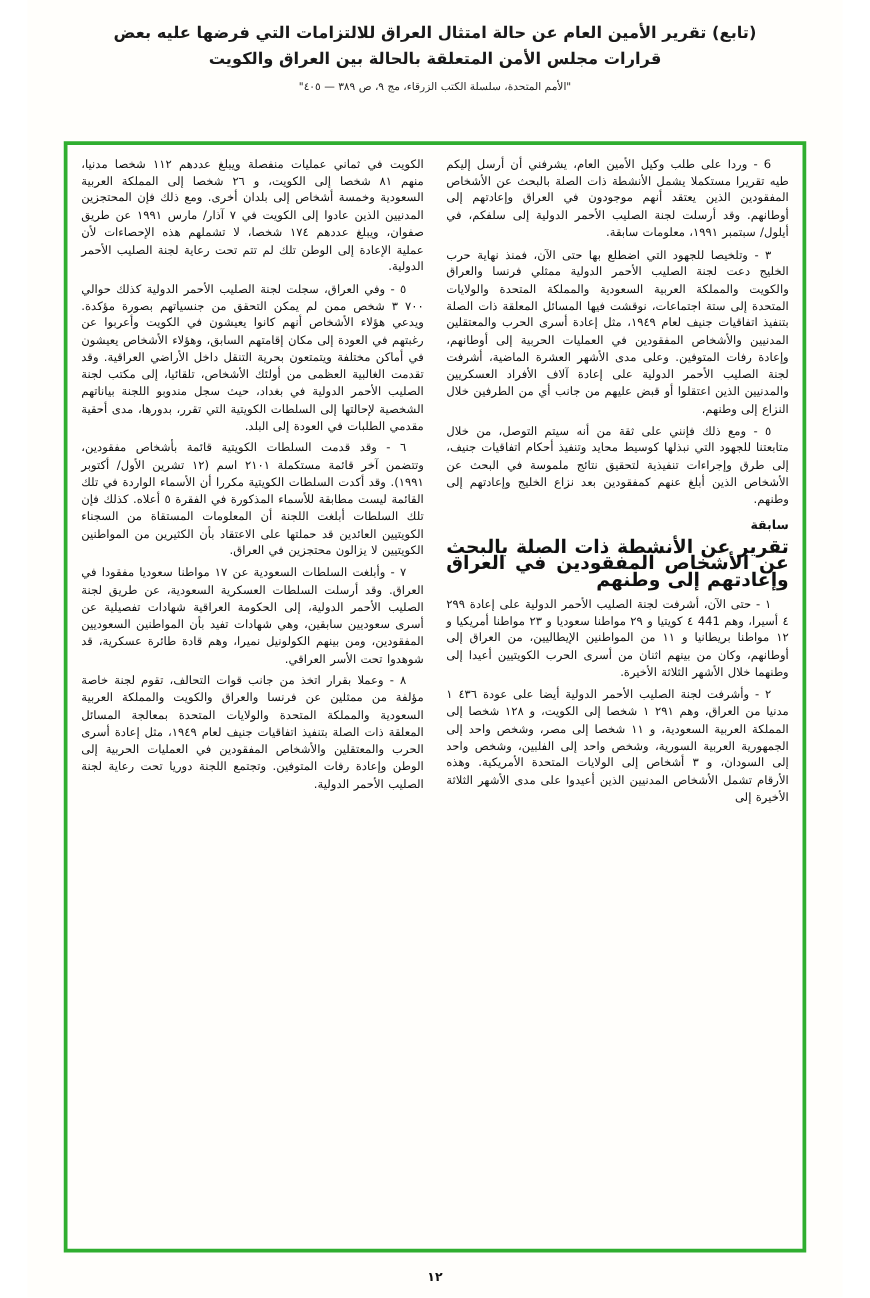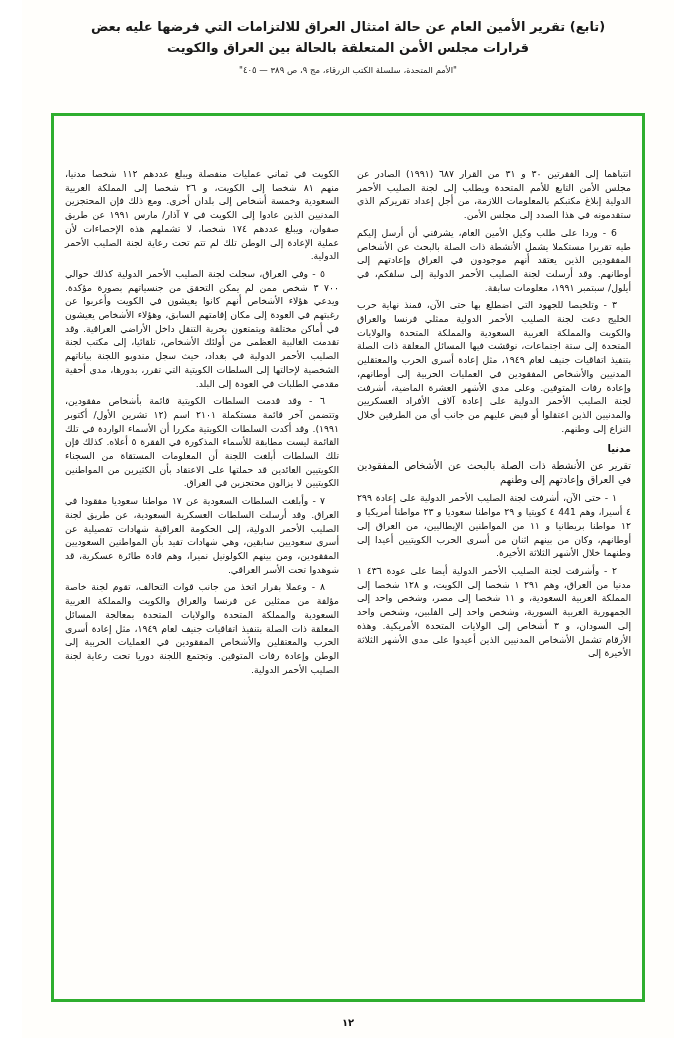--- a/index.html
+++ b/index.html
@@ -49,43 +49,42 @@
   }
   .columns {
     display: flex;
     gap: 18px;
     height: 100%;
     align-items: flex-start;
   }
   .col {
     flex: 1 1 0;
     min-width: 0;
-    margin-top: 42px;
   }
   .para {
     margin: 0 0 4px 0;
     font-size: 9.3px;
     line-height: 13.7px;
     text-align: justify;
     color: #111;
     word-spacing: 0.5px;
   }
   .para.numbered { text-indent: 14px; }
   .para.flush { text-indent: 0; }
   .para.heading {
     font-weight: 700;
     text-align: right;
     font-size: 10px;
     margin: 7px 0 3px 0;
     text-indent: 0;
   }
   .para.subheading {
-    font-weight: 400;
+    font-weight: 700;
     text-align: justify;
-    font-size: 10px;
+    font-size: 15px;
     margin: 0 0 5px 0;
     text-indent: 0;
   }
   .page-number {
     position: absolute;
     bottom: 10px;
     left: 0;
     right: 0;
     text-align: center;
     font-size: 10px;
@@ -100,24 +99,24 @@
 
   <div class="header">
     <div class="title-line">(تابع) تقرير الأمين العام عن حالة امتثال العراق للالتزامات التي فرضها عليه بعض</div>
     <div class="title-line">قرارات مجلس الأمن المتعلقة بالحالة بين العراق والكويت</div>
     <div class="source-line">"الأمم المتحدة، سلسلة الكتب الزرقاء، مج ٩، ص ٣٨٩ — ٤٠٥"</div>
   </div>
 
   <div class="content-box" style="border-color: rgb(47, 174, 47);">
     <div class="columns">
       <div class="col">
-          <p class="para flush">انتباهما إلى الفقرتين ٣٠ و ٣١ من القرار ٦٨٧ (١٩٩١) الصادر عن مجلس الأمن التابع للأمم المتحدة ويطلب إلى لجنة الصليب الأحمر الدولية إبلاغ مكتبكم بالمعلومات اللازمة، من أجل إعداد تقريركم الذي ستقدمونه في هذا الصدد إلى مجلس الأمن.</p>
           <p class="para numbered">6 - وردا على طلب وكيل الأمين العام، يشرفني أن أرسل إليكم طيه تقريرا مستكملا يشمل الأنشطة ذات الصلة بالبحث عن الأشخاص المفقودين الذين يعتقد أنهم موجودون في العراق وإعادتهم إلى أوطانهم. وقد أرسلت لجنة الصليب الأحمر الدولية إلى سلفكم، في أيلول/ سبتمبر ١٩٩١، معلومات سابقة.</p>
           <p class="para numbered">٣ - وتلخيصا للجهود التي اضطلع بها حتى الآن، فمنذ نهاية حرب الخليج دعت لجنة الصليب الأحمر الدولية ممثلي فرنسا والعراق والكويت والمملكة العربية السعودية والمملكة المتحدة والولايات المتحدة إلى ستة اجتماعات، نوقشت فيها المسائل المعلقة ذات الصلة بتنفيذ اتفاقيات جنيف لعام ١٩٤٩، مثل إعادة أسرى الحرب والمعتقلين المدنيين والأشخاص المفقودين في العمليات الحربية إلى أوطانهم، وإعادة رفات المتوفين. وعلى مدى الأشهر العشرة الماضية، أشرفت لجنة الصليب الأحمر الدولية على إعادة آلاف الأفراد العسكريين والمدنيين الذين اعتقلوا أو قبض عليهم من جانب أي من الطرفين خلال النزاع إلى وطنهم.</p>
-          <p class="para heading">مدنيا</p>
+          <p class="para numbered">٥ - ومع ذلك فإنني على ثقة من أنه سيتم التوصل، من خلال متابعتنا للجهود التي نبذلها كوسيط محايد وتنفيذ أحكام اتفاقيات جنيف، إلى طرق وإجراءات تنفيذية لتحقيق نتائج ملموسة في البحث عن الأشخاص الذين أبلغ عنهم كمفقودين بعد نزاع الخليج وإعادتهم إلى وطنهم.</p>
+          <p class="para heading">سابقة</p>
           <p class="para subheading">تقرير عن الأنشطة ذات الصلة بالبحث عن الأشخاص المفقودين في العراق وإعادتهم إلى وطنهم</p>
           <p class="para numbered">١ - حتى الآن، أشرفت لجنة الصليب الأحمر الدولية على إعادة ٢٩٩ ٤ أسيرا، وهم 441 ٤ كويتيا و ٢٩ مواطنا سعوديا و ٢٣ مواطنا أمريكيا و ١٢ مواطنا بريطانيا و ١١ من المواطنين الإيطاليين، من العراق إلى أوطانهم، وكان من بينهم اثنان من أسرى الحرب الكويتيين أعيدا إلى وطنهما خلال الأشهر الثلاثة الأخيرة.</p>
           <p class="para numbered">٢ - وأشرفت لجنة الصليب الأحمر الدولية أيضا على عودة ٤٣٦ ١ مدنيا من العراق، وهم ٢٩١ ١ شخصا إلى الكويت، و ١٢٨ شخصا إلى المملكة العربية السعودية، و ١١ شخصا إلى مصر، وشخص واحد إلى الجمهورية العربية السورية، وشخص واحد إلى الفلبين، وشخص واحد إلى السودان، و ٣ أشخاص إلى الولايات المتحدة الأمريكية. وهذه الأرقام تشمل الأشخاص المدنيين الذين أعيدوا على مدى الأشهر الثلاثة الأخيرة إلى</p>
         </div>
       <div class="col">
           <p class="para flush">الكويت في ثماني عمليات منفصلة ويبلغ عددهم ١١٢ شخصا مدنيا، منهم ٨١ شخصا إلى الكويت، و ٢٦ شخصا إلى المملكة العربية السعودية وخمسة أشخاص إلى بلدان أخرى. ومع ذلك فإن المحتجزين المدنيين الذين عادوا إلى الكويت في ٧ آذار/ مارس ١٩٩١ عن طريق صفوان، ويبلغ عددهم ١٧٤ شخصا، لا تشملهم هذه الإحصاءات لأن عملية الإعادة إلى الوطن تلك لم تتم تحت رعاية لجنة الصليب الأحمر الدولية.</p>
           <p class="para numbered">٥ - وفي العراق، سجلت لجنة الصليب الأحمر الدولية كذلك حوالي ٧٠٠ ٣ شخص ممن لم يمكن التحقق من جنسياتهم بصورة مؤكدة. ويدعي هؤلاء الأشخاص أنهم كانوا يعيشون في الكويت وأعربوا عن رغبتهم في العودة إلى مكان إقامتهم السابق، وهؤلاء الأشخاص يعيشون في أماكن مختلفة ويتمتعون بحرية التنقل داخل الأراضي العراقية. وقد تقدمت الغالبية العظمى من أولئك الأشخاص، تلقائيا، إلى مكتب لجنة الصليب الأحمر الدولية في بغداد، حيث سجل مندوبو اللجنة بياناتهم الشخصية لإحالتها إلى السلطات الكويتية التي تقرر، بدورها، مدى أحقية مقدمي الطلبات في العودة إلى البلد.</p>
           <p class="para numbered">٦ - وقد قدمت السلطات الكويتية قائمة بأشخاص مفقودين، وتتضمن آخر قائمة مستكملة ٢١٠١ اسم (١٢ تشرين الأول/ أكتوبر ١٩٩١). وقد أكدت السلطات الكويتية مكررا أن الأسماء الواردة في تلك القائمة ليست مطابقة للأسماء المذكورة في الفقرة ٥ أعلاه. كذلك فإن تلك السلطات أبلغت اللجنة أن المعلومات المستقاة من السجناء الكويتيين العائدين قد حملتها على الاعتقاد بأن الكثيرين من المواطنين الكويتيين لا يزالون محتجزين في العراق.</p>
           <p class="para numbered">٧ - وأبلغت السلطات السعودية عن ١٧ مواطنا سعوديا مفقودا في العراق. وقد أرسلت السلطات العسكرية السعودية، عن طريق لجنة الصليب الأحمر الدولية، إلى الحكومة العراقية شهادات تفصيلية عن أسرى سعوديين سابقين، وهي شهادات تفيد بأن المواطنين السعوديين المفقودين، ومن بينهم الكولونيل نميرا، وهم قادة طائرة عسكرية، قد شوهدوا تحت الأسر العراقي.</p>
           <p class="para numbered">٨ - وعملا بقرار اتخذ من جانب قوات التحالف، تقوم لجنة خاصة مؤلفة من ممثلين عن فرنسا والعراق والكويت والمملكة العربية السعودية والمملكة المتحدة والولايات المتحدة بمعالجة المسائل المعلقة ذات الصلة بتنفيذ اتفاقيات جنيف لعام ١٩٤٩، مثل إعادة أسرى الحرب والمعتقلين والأشخاص المفقودين في العمليات الحربية إلى الوطن وإعادة رفات المتوفين. وتجتمع اللجنة دوريا تحت رعاية لجنة الصليب الأحمر الدولية.</p>

